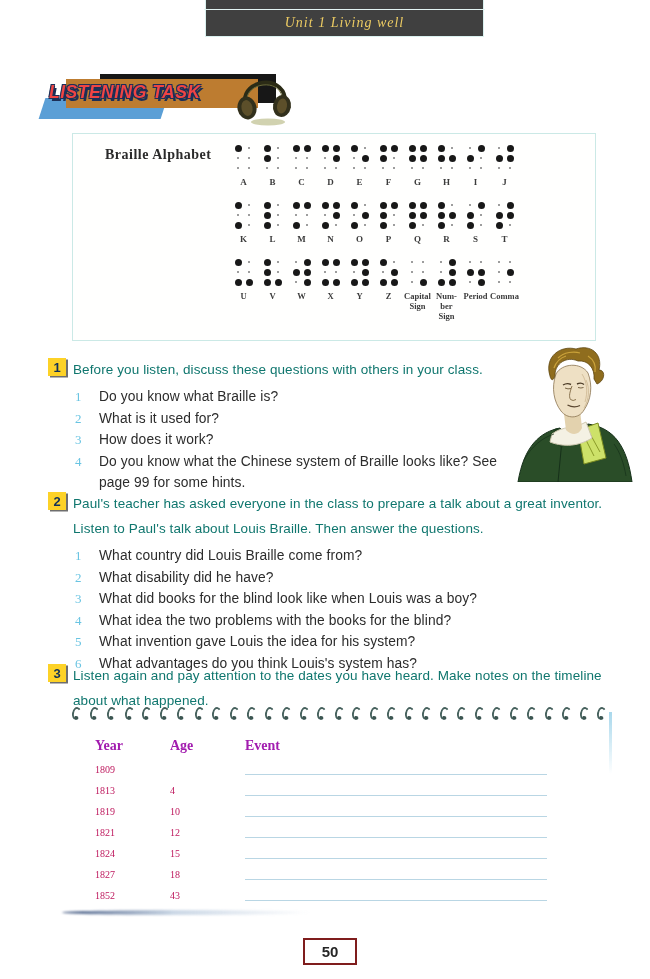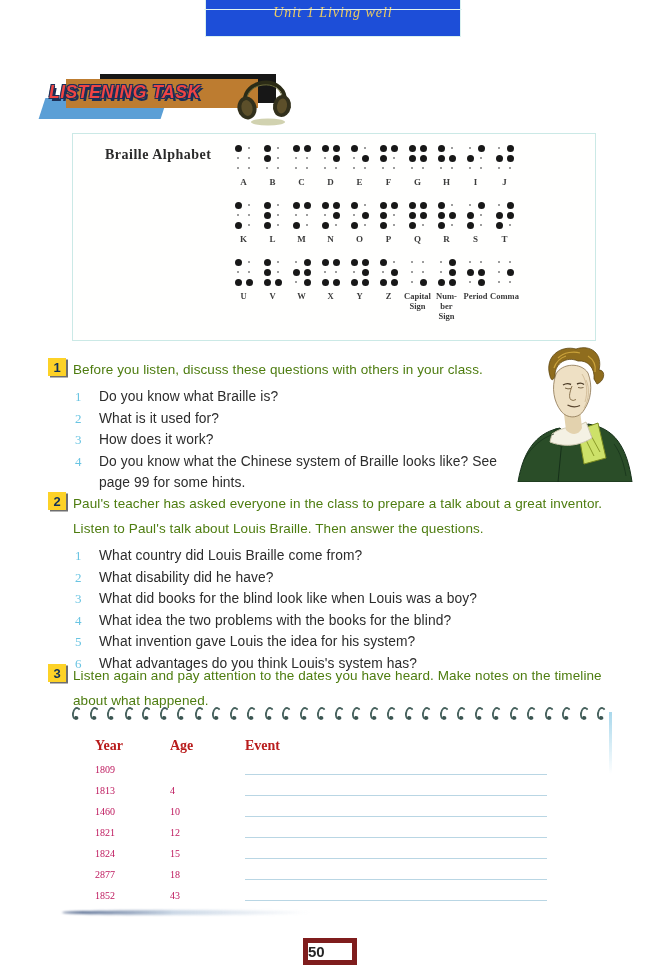--- a/index.html
+++ b/index.html
@@ -4,23 +4,23 @@
 <style>
   * { margin:0; padding:0; box-sizing:border-box; }
   html,body { background:#ffffff; }
   .page {
     position:relative; width:650px; height:979px; background:#ffffff;
     font-family:"Liberation Sans", sans-serif; overflow:hidden;
   }
 
   
   .unit-band {
-    position:absolute; left:205px; top:0; width:256px; height:37px;
-    border:1px solid #daf1ef; border-top:none; background:#1d4ed8;
-    display:flex; align-items:flex-end; justify-content:center; padding-bottom:15px;
+    position:absolute; left:205px; top:0; width:279px; height:37px;
+    border:1px solid #daf1ef; border-top:none; background:#404040;
+    display:flex; align-items:flex-end; justify-content:center; padding-bottom:5px;
   }
   .unit-band::before{ content:''; position:absolute; left:-2px; right:-2px; top:9px; height:1px; background:#e2f4f2;}
   .unit-title {
     font-family:"Liberation Serif", serif; font-style:italic;
     color:#eccb63; font-size:14px; letter-spacing:1px;
   }
 
   
   .banner { position:absolute; left:42px; top:74px; width:210px; height:52px; }
   .banner-blue   { position:absolute; left:0px;  top:24px; width:122px; height:21px; background:#5b9fd6; transform:skewX(-18deg); }
@@ -59,21 +59,21 @@
 
   
   .section { position:absolute; left:48px; display:flex; align-items:flex-start; }
   .badge {
     flex:0 0 auto; width:18px; height:18px; margin-top:1px;
     background:#fdd227; color:#123259; font-weight:bold; font-size:13px;
     display:flex; align-items:center; justify-content:center;
     box-shadow:2px 1.5px 0 #6e6e6e;
   }
   .sec-body { margin-left:7px; }
-  .sec-heading { font-size:13.5px; color:#4d7c0f; line-height:25px; letter-spacing:.1px; }
+  .sec-heading { font-size:13.5px; color:#0f766e; line-height:25px; letter-spacing:.1px; }
   .q-list { margin-top:4px; }
   .q-row { display:flex; line-height:21.5px; }
   .q-num {
     flex:0 0 26px; text-align:left; padding-left:2px;
     font-family:"Liberation Serif", serif; font-size:13px; color:#69c4e2;
   }
   .q-text { font-family:Liberation Sans, sans-serif; font-size:13.8px; color:#2c2c2c; letter-spacing:.1px; }
 
   .portrait { position:absolute; left:504px; top:340px; }
 
@@ -96,28 +96,28 @@
   }
   .notepad-shadow {
     position:absolute; left:62px; top:910px; width:250px; height:5px; border-radius:50%;
     background:linear-gradient(to right, rgba(47,71,116,.85), rgba(110,145,185,.35) 45%, rgba(160,190,215,0));
     filter:blur(1px);
   }
 
   
   .timeline { position:absolute; left:95px; top:733px; width:452px; font-family:"Liberation Serif", serif; }
   .tl-row { display:grid; grid-template-columns:75px 75px 302px; height:21px; align-items:end; }
-  .tl-head { font-weight:bold; font-size:14px; color:#b91c1c; }
+  .tl-head { font-weight:bold; font-size:14px; color:#a21caf; }
   .tl-cell { font-size:10px; color:#be185d; }
   .tl-line { border-bottom:1px solid #b9d6e4; height:17px; width:100%; }
 
   
   .page-num-box {
     position:absolute; left:303px; top:938px; width:54px; height:27px;
-    border:5px solid #7f1d1d; display:flex; align-items:center; 
+    border:2px solid #7f1d1d; display:flex; align-items:center; justify-content:center;
   }
   .page-num { font-weight:bold; font-size:15px; color:#262626; }
 </style>
 </head>
 <body>
 
 <div class="page">
 
   <div class="unit-band">
     <span class="unit-title">Unit 1 Living well</span>
@@ -619,42 +619,42 @@
         </div>
       </div>
       <div class="tl-row">
         <div class="tl-cell">1813</div>
         <div class="tl-cell">4</div>
         <div>
           <div class="tl-line"></div>
         </div>
       </div>
       <div class="tl-row">
-        <div class="tl-cell">1460</div>
+        <div class="tl-cell">1819</div>
         <div class="tl-cell">10</div>
         <div>
           <div class="tl-line"></div>
         </div>
       </div>
       <div class="tl-row">
         <div class="tl-cell">1821</div>
         <div class="tl-cell">12</div>
         <div>
           <div class="tl-line"></div>
         </div>
       </div>
       <div class="tl-row">
         <div class="tl-cell">1824</div>
         <div class="tl-cell">15</div>
         <div>
           <div class="tl-line"></div>
         </div>
       </div>
       <div class="tl-row">
-        <div class="tl-cell">2877</div>
+        <div class="tl-cell">1827</div>
         <div class="tl-cell">18</div>
         <div>
           <div class="tl-line"></div>
         </div>
       </div>
       <div class="tl-row">
         <div class="tl-cell">1852</div>
         <div class="tl-cell">43</div>
         <div>
           <div class="tl-line"></div>

